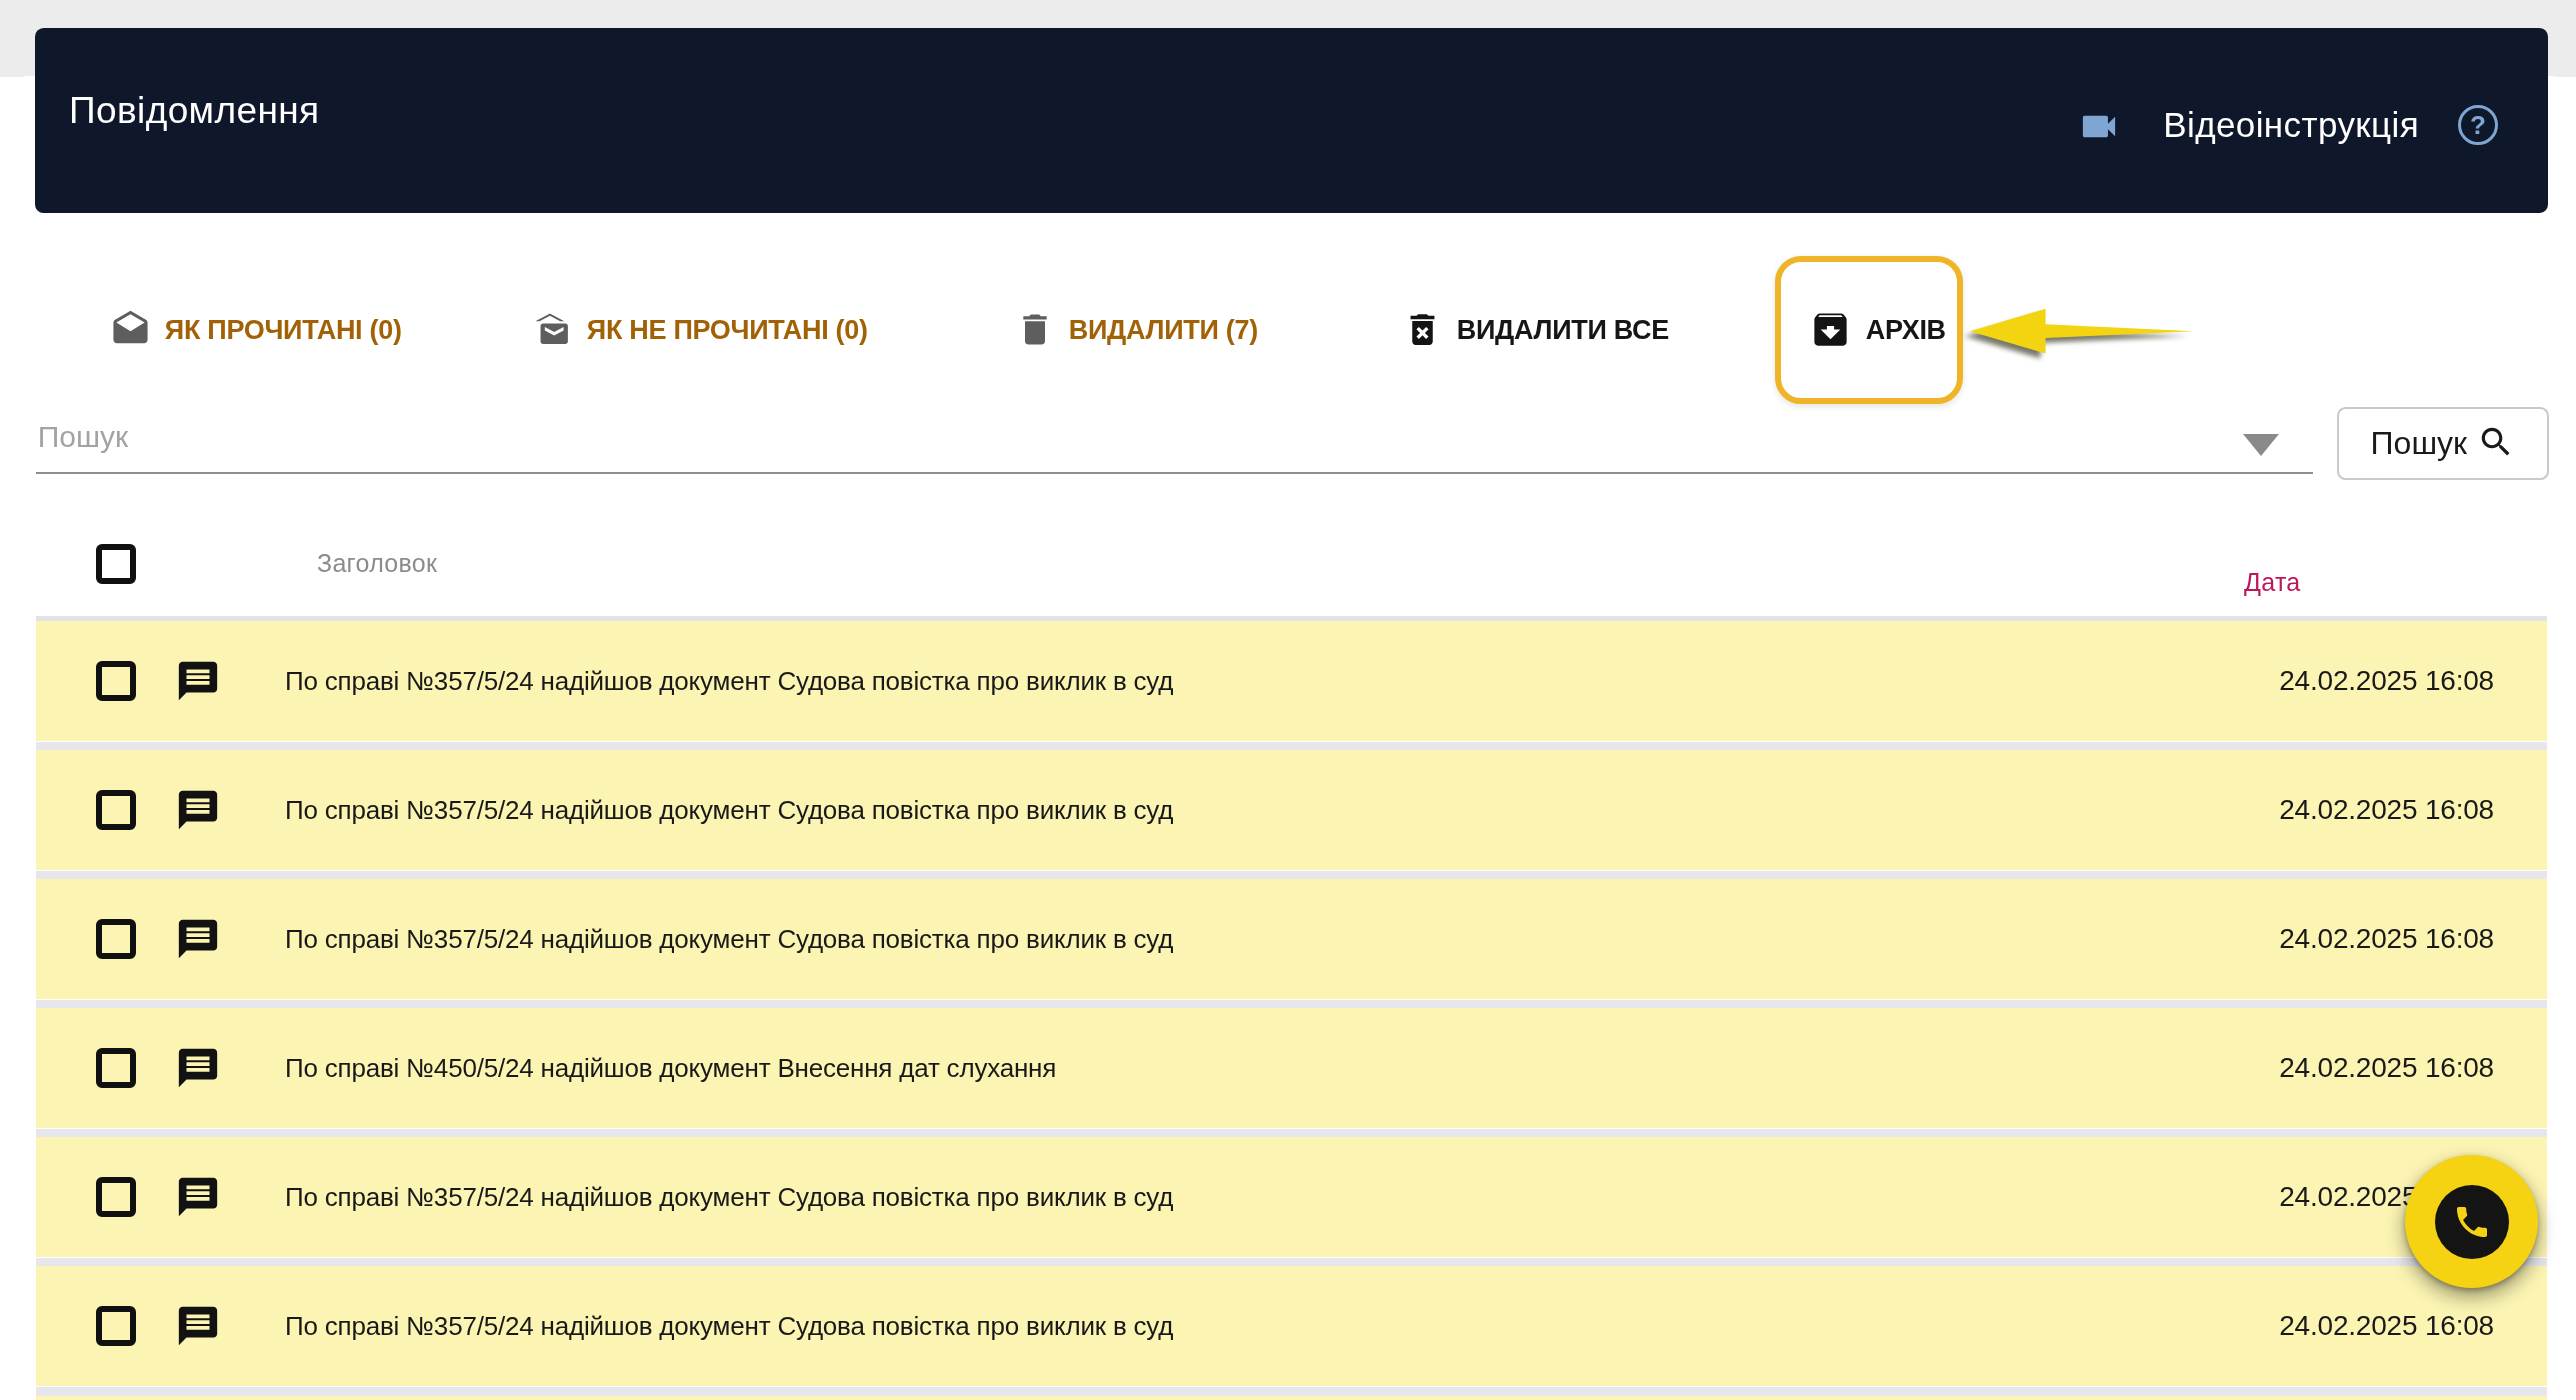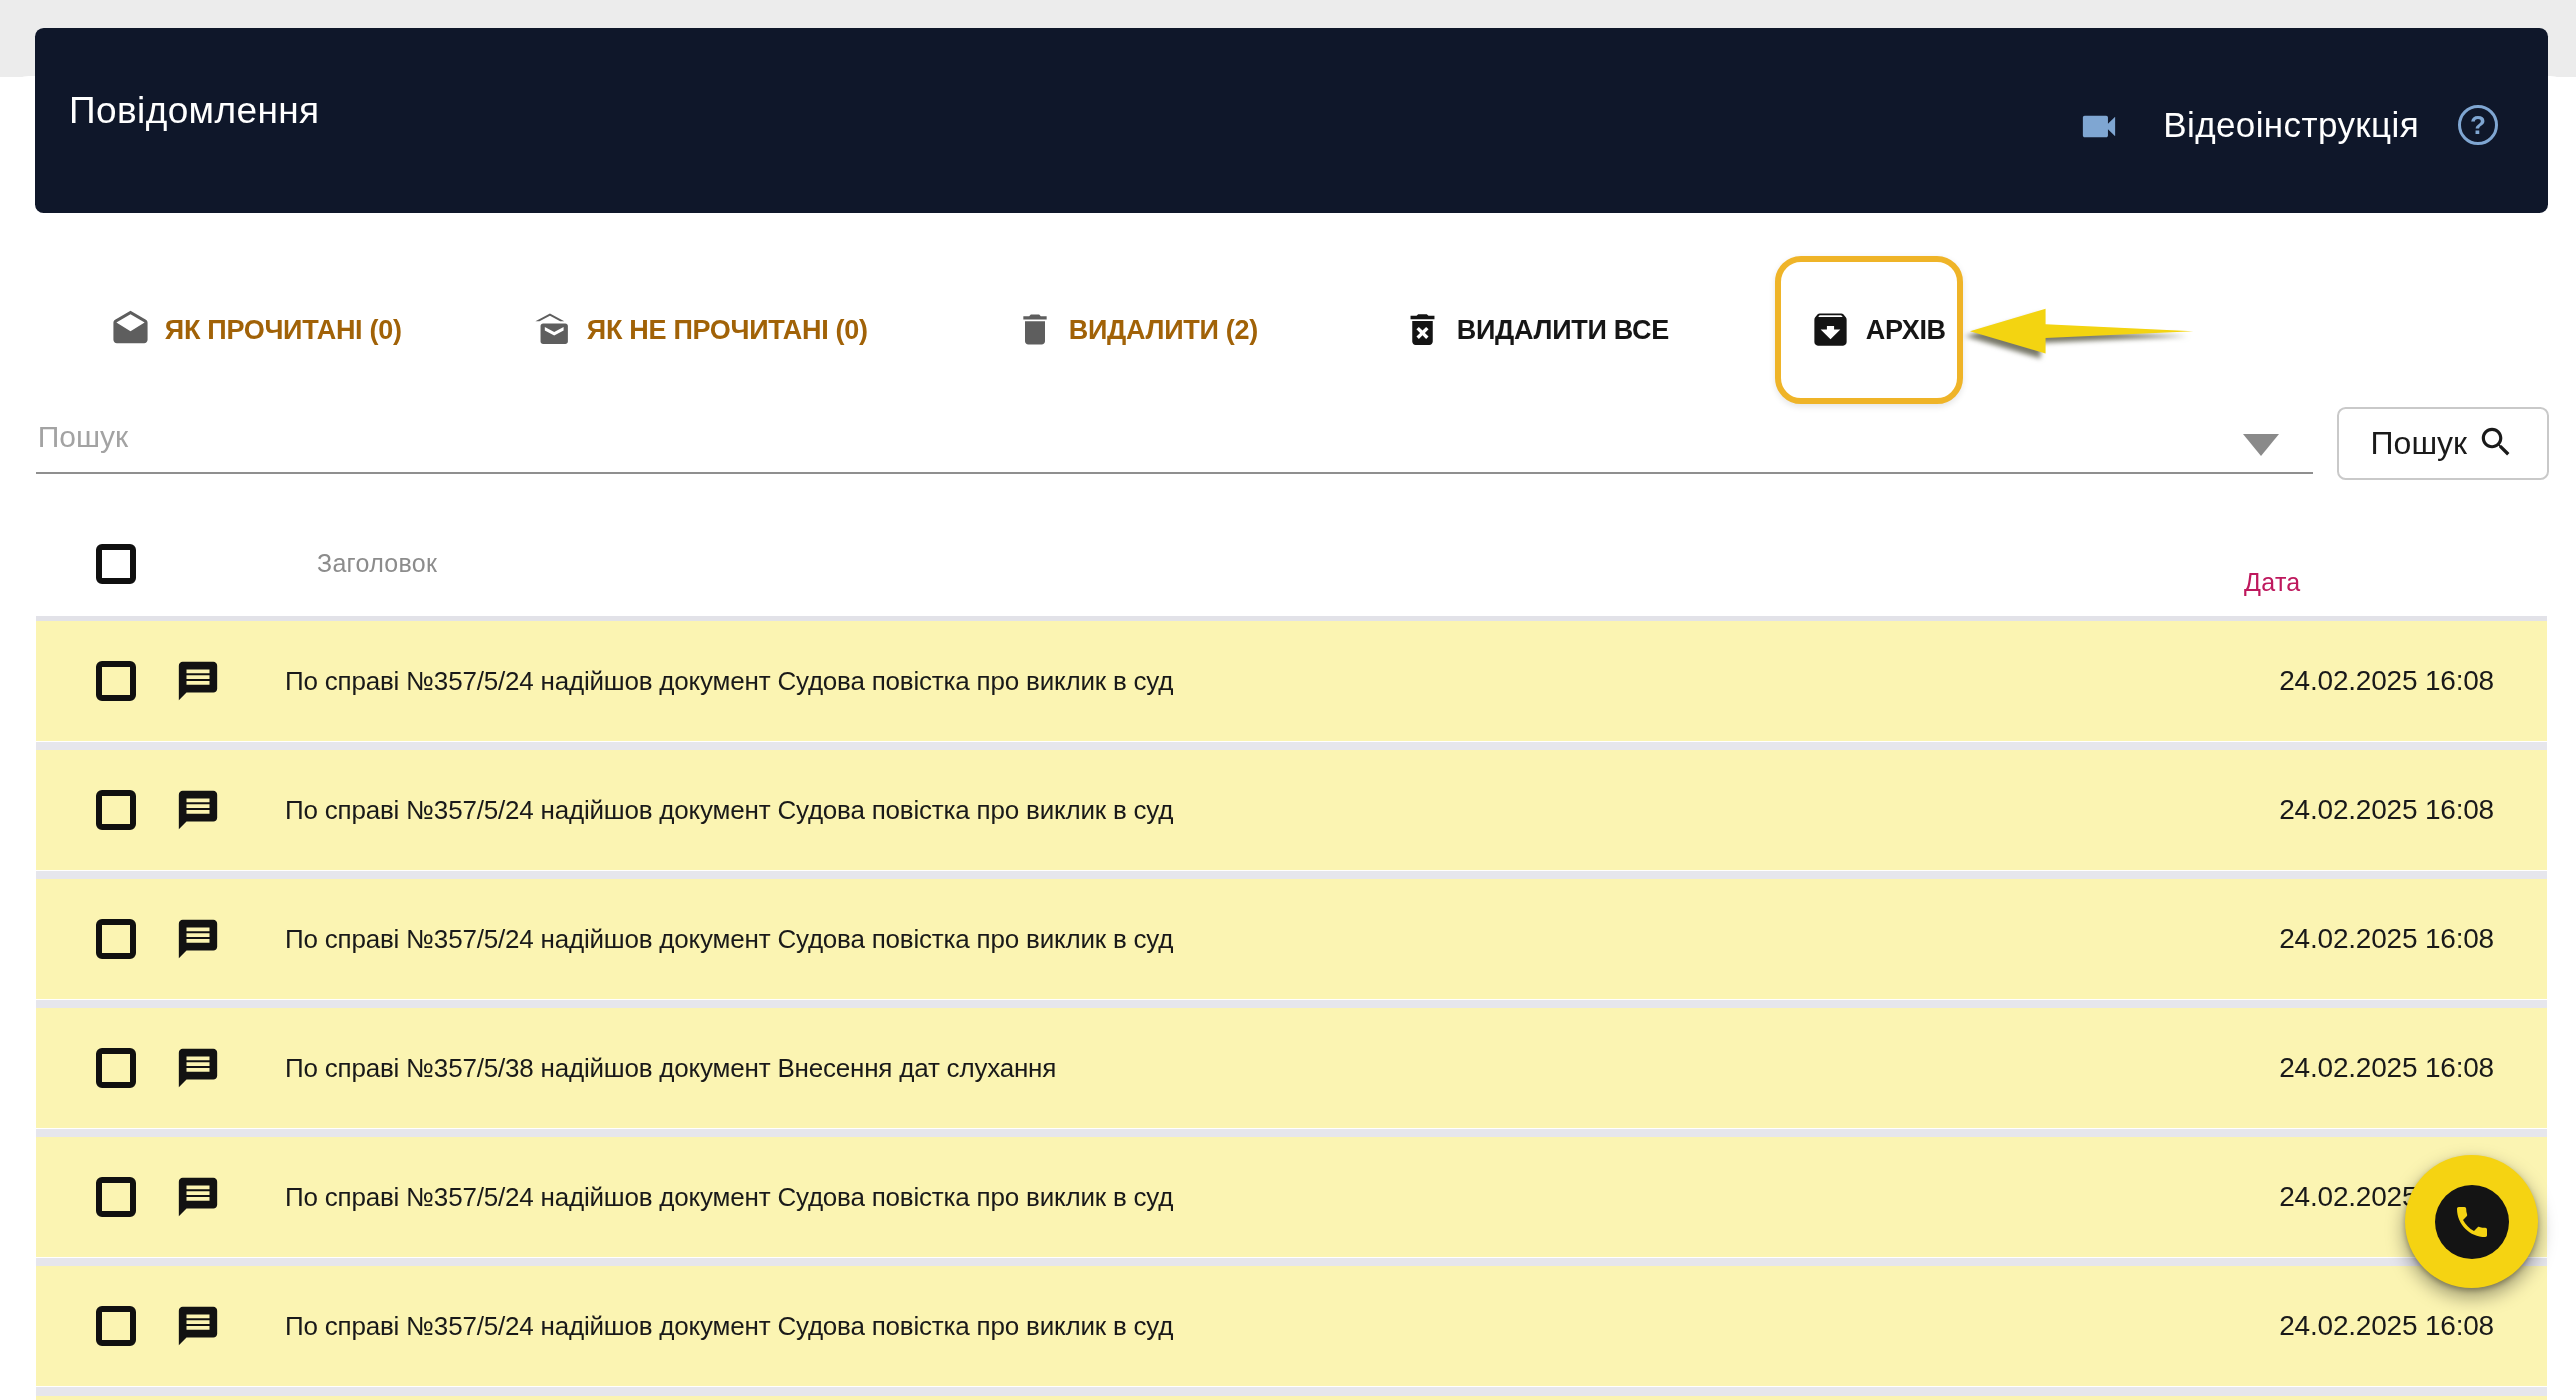--- a/index.html
+++ b/index.html
@@ -118,21 +118,21 @@
   </span>
   <span class="lbl">ЯК НЕ ПРОЧИТАНІ (0)</span>
 </div>
 
 <div class="abs tb tb3 muted">
   <span>
     <svg width="40" height="41" viewBox="0 0 24 24">
         <path d="M6 19c0 1.1.9 2 2 2h8c1.1 0 2-.9 2-2V7H6v12zM19 4h-3.5l-1-1h-5l-1 1H5v2h14V4z"></path>
       </svg>
   </span>
-  <span class="lbl">ВИДАЛИТИ (2)</span>
+  <span class="lbl">ВИДАЛИТИ (7)</span>
 </div>
 
 <div class="abs tb tb4 strong">
   <span>
     <svg width="41" height="43" viewBox="0 0 24 24">
         <path d="M6 19c0 1.1.9 2 2 2h8c1.1 0 2-.9 2-2V7H6v12zm2.46-7.12 1.41-1.41L12 12.59l2.12-2.12 1.41 1.41L13.41 14l2.12 2.12-1.41 1.41L12 15.41l-2.12 2.12-1.41-1.41L10.59 14l-2.13-2.12zM15.5 4l-1-1h-5l-1 1H5v2h14V4h-3.5z"></path>
       </svg>
   </span>
   <span class="lbl">ВИДАЛИТИ ВСЕ</span>
 </div>
@@ -196,21 +196,21 @@
   <span class="rtitle">По справі №357/5/24 надійшов документ Судова повістка про виклик в суд</span>
   <span class="rdate">24.02.2025 16:08</span>
 </div>
 <div class="abs gap g2"></div>
 
 <div class="abs row r3">
   <div class="cbx"></div>
   <span class="chat"><svg width="46" height="46" viewBox="0 0 24 24">
         <path d="M20 2H4c-1.1 0-2 .9-2 2v18l4-4h14c1.1 0 2-.9 2-2V4c0-1.1-.9-2-2-2zm-2 12H6v-2h12v2zm0-3H6V9h12v2zm0-3H6V6h12v2z"></path>
       </svg></span>
-  <span class="rtitle">По справі №357/5/38 надійшов документ Внесення дат слухання</span>
+  <span class="rtitle">По справі №450/5/24 надійшов документ Внесення дат слухання</span>
   <span class="rdate">24.02.2025 16:08</span>
 </div>
 <div class="abs gap g3"></div>
 
 <div class="abs row r4">
   <div class="cbx"></div>
   <span class="chat"><svg width="46" height="46" viewBox="0 0 24 24">
         <path d="M20 2H4c-1.1 0-2 .9-2 2v18l4-4h14c1.1 0 2-.9 2-2V4c0-1.1-.9-2-2-2zm-2 12H6v-2h12v2zm0-3H6V9h12v2zm0-3H6V6h12v2z"></path>
       </svg></span>
   <span class="rtitle">По справі №357/5/24 надійшов документ Судова повістка про виклик в суд</span>

